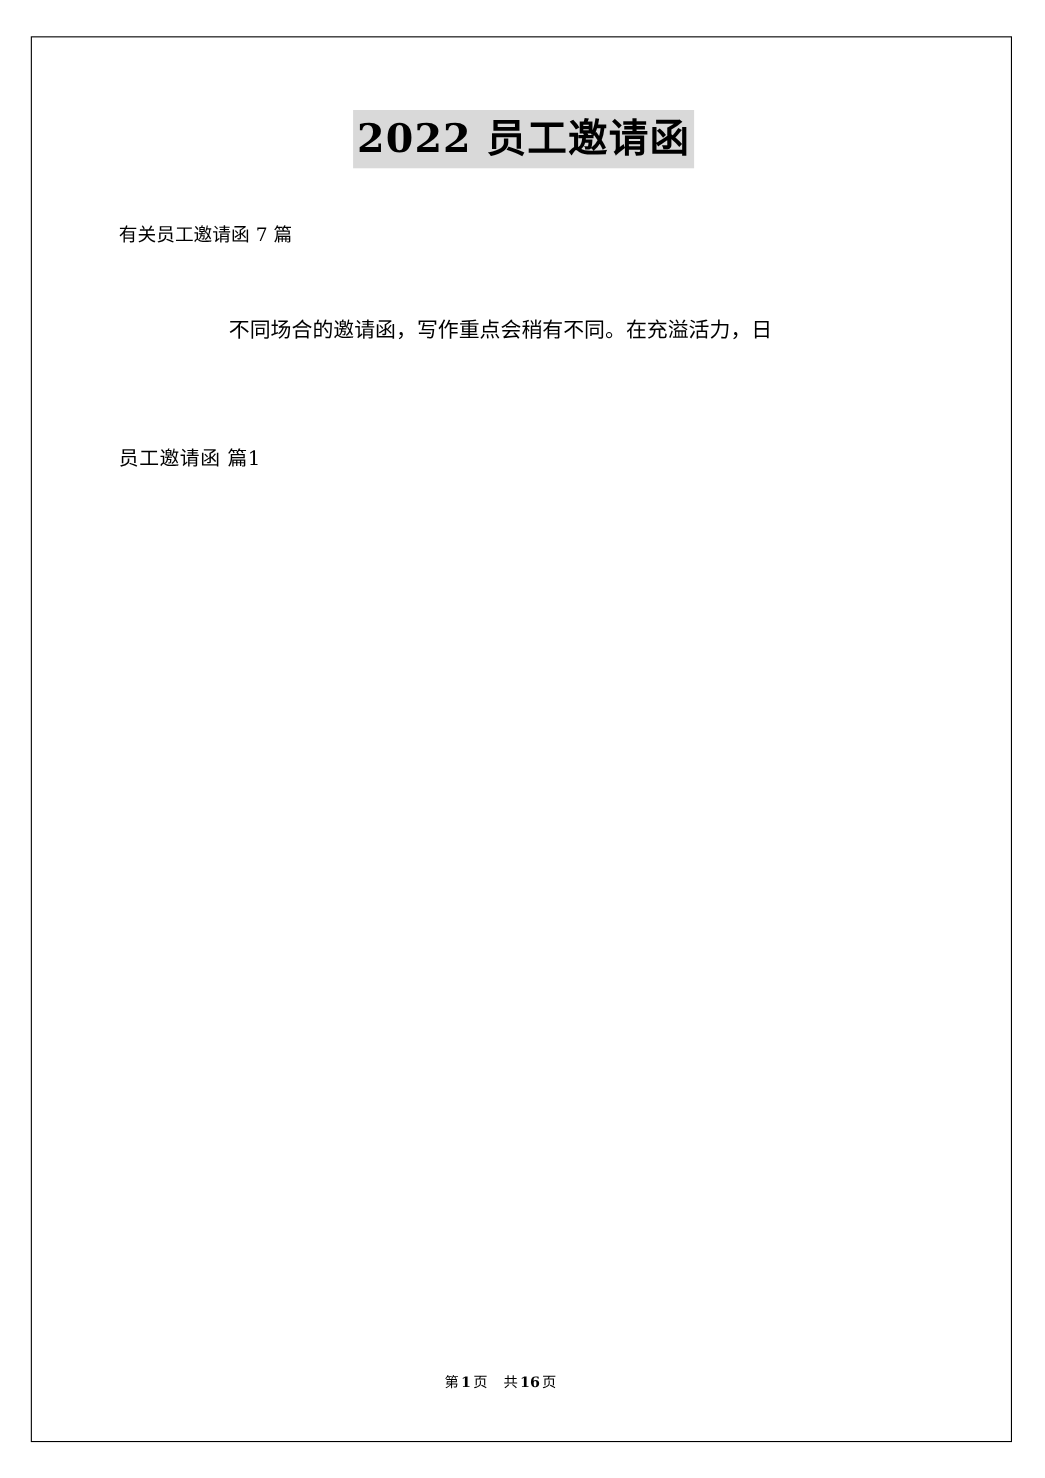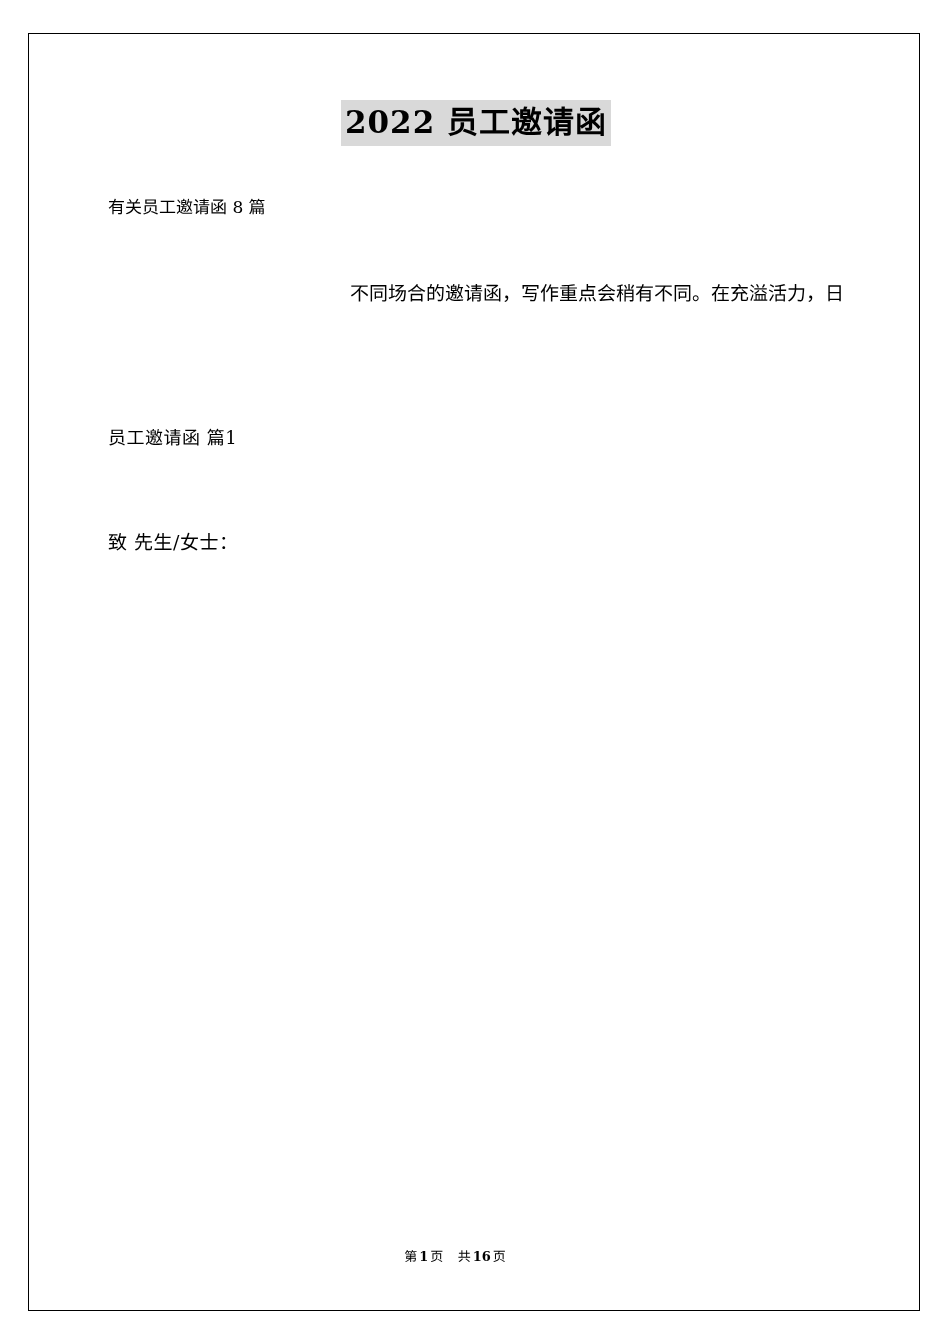--- a/index.html
+++ b/index.html
@@ -30,21 +30,21 @@
     box-sizing: border-box;
   }
   .content {
     position: absolute;
     left: 108px;
     top: 100px;
     width: 736px;
   }
   .doc-title {
     text-align: center;
-    font-size: 31px;
+    font-size: 36px;
     font-weight: bold;
     letter-spacing: 1px;
     margin: 0;
     padding: 0;
     line-height: 1.35;
   }
   .doc-title .hl {
     background: #d9d9d9;
     padding: 2px 4px;
     display: inline-block;
@@ -56,27 +56,26 @@
     font-family: "DejaVu Serif", "Liberation Serif", serif;
   }
   .para {
     margin-top: 60px;
     font-size: 19px;
     line-height: 2.0;
   }
   .para p {
     margin: 0 0 62px 0;
     line-height: 1.3;
-    text-align: right;
   }
   .para p.indent {
     text-indent: 100px;
   }
   .section-label {
-    margin-top: 117px;
+    margin-top: 90px;
     font-size: 18px;
     letter-spacing: 0.5px;
   }
   .salutation {
     margin-top: 78px;
     font-size: 19px;
     letter-spacing: 0.5px;
   }
   .footer {
     position: absolute;
@@ -100,29 +99,28 @@
 <div class="page">
 
   <div class="page-border"></div>
 
   <div class="content">
 
     <h1 class="doc-title">
       <span class="hl">2022 员工邀请函</span>
     </h1>
 
-    <div class="subtitle">有关员工邀请函 8 篇</div>
+    <div class="subtitle">有关员工邀请函 7 篇</div>
 
     <div class="para">
       <p class="indent">不同场合的邀请函，写作重点会稍有不同。在充溢活力，日</p>
     </div>
 
     <div class="section-label">员工邀请函  篇1</div>
 
-    <div class="salutation">致  先生/女士：</div>
 
   </div>
 
   <div class="footer">
     <span>第</span><span class="num">1</span><span>页</span>
     &nbsp;
     <span>共</span><span class="num">16</span><span>页</span>
   </div>
 
 </div>

